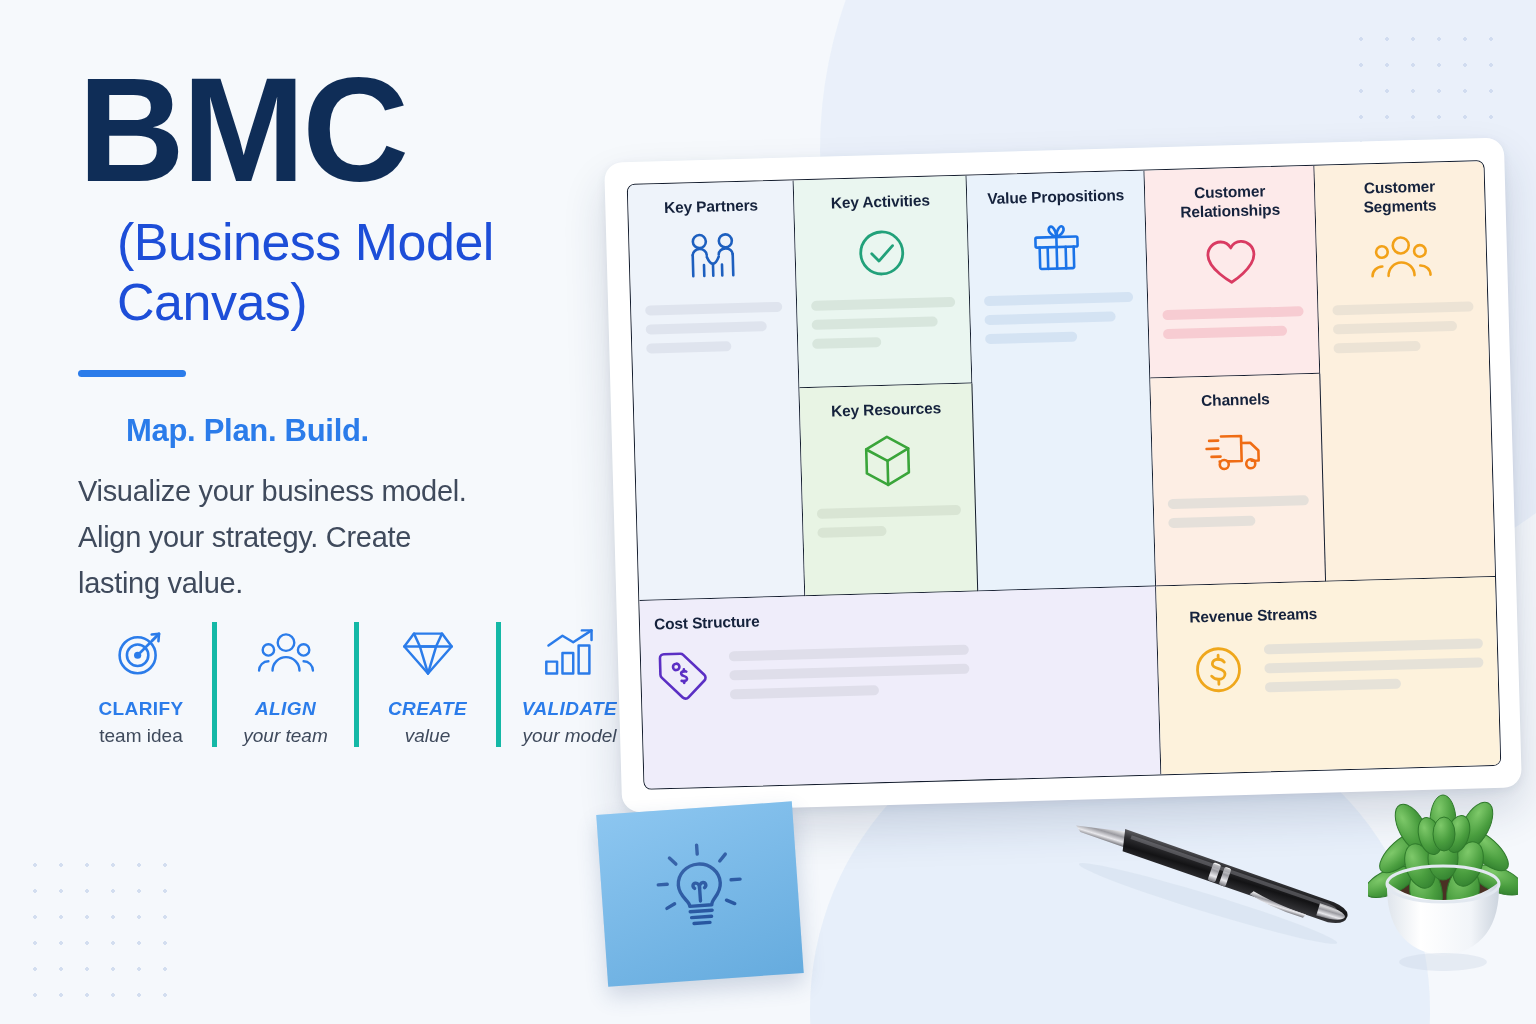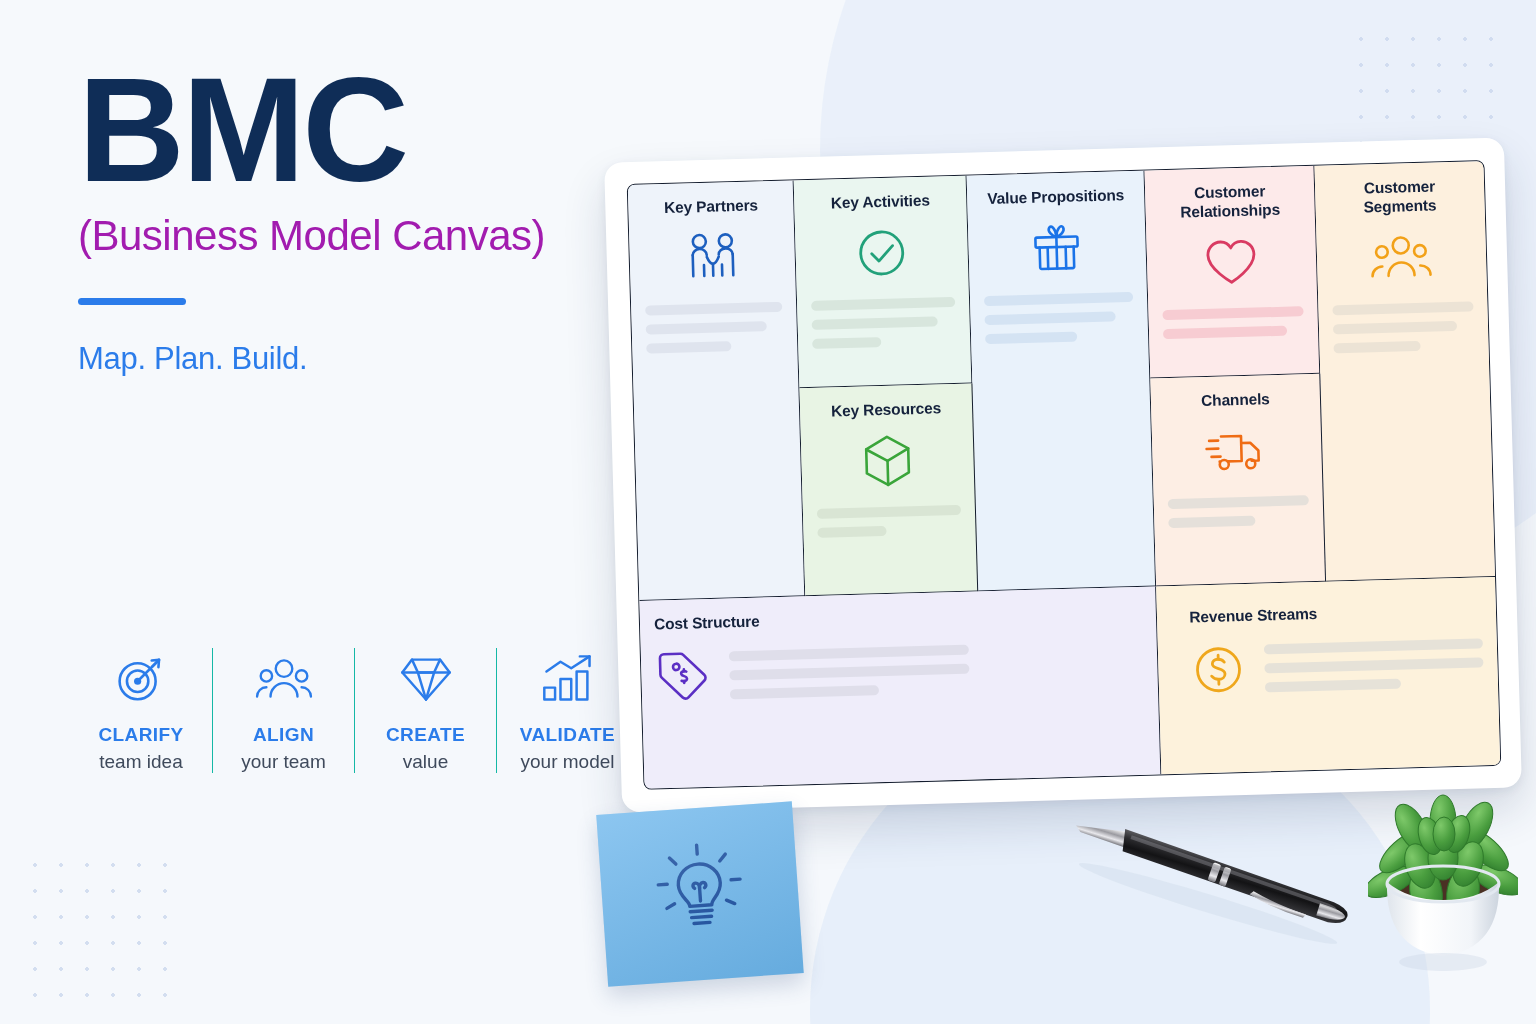--- a/index.html
+++ b/index.html
@@ -61,64 +61,66 @@
   .brand-title {
     font-size: 148px;
     line-height: 0.92;
     font-weight: 700;
     letter-spacing: -3px;
     color: #0f2d57;
   }
 
   .brand-subtitle {
     margin-top: 14px;
-    font-size: 42px;
+    font-size: 52px;
     font-weight: 400;
     letter-spacing: -0.5px;
-    color: #a21caf;
+    color: #1d4ed8;
+    margin-left: 39px;
   }
 
   .accent-rule {
     margin-top: 38px;
     width: 108px; height: 7px;
     border-radius: 4px;
     background: #2b7cea;
   }
 
   .tagline {
     margin-top: 36px;
     font-size: 31px;
-    font-weight: 400;
+    font-weight: 700;
     color: #2b7cea;
     letter-spacing: -0.3px;
+    margin-left: 48px;
   }
 
   .lede {
     margin-top: 20px;
     font-size: 29px;
     line-height: 1.58;
     color: #3f4a5c;
     letter-spacing: -0.3px;
     max-width: 420px;
   }
 
   
   .features {
     position: absolute;
-    left: 70px; top: 648px;
+    left: 70px; top: 622px;
     display: flex;
     align-items: flex-start;
   }
   .feature {
     width: 142px;
     padding: 0 6px;
     text-align: center;
     position: relative;
   }
-  .feature + .feature { border-left: 1px solid #14b8a6; }
+  .feature + .feature { border-left: 5px solid #14b8a6; font-style: italic; }
   .feature-icon {
     height: 62px;
     display: flex; align-items: center; justify-content: center;
     color: #2b7cea;
   }
   .feature-title {
     margin-top: 14px;
     font-size: 19px;
     font-weight: 700;
     letter-spacing: 0.4px;
@@ -258,20 +260,21 @@
   <div class="bg-circle-bottom"></div>
   <div class="dot-grid tr"></div>
   <div class="dot-grid bl"></div>
 </div>
 
 <div class="left-col">
   <div class="brand-title">BMC</div>
   <div class="brand-subtitle">(Business Model Canvas)</div>
   <div class="accent-rule"></div>
   <div class="tagline">Map. Plan. Build.</div>
+  <div class="lede">Visualize your business model. Align your strategy. Create lasting value.</div>
 </div>
 
 <div class="features">
 
   <div class="feature">
     <div class="feature-icon">
       <svg width="54" height="54" viewBox="0 0 48 48" fill="none" stroke="currentColor" stroke-width="2.3" stroke-linecap="round" stroke-linejoin="round">
         <circle cx="21" cy="26" r="16"></circle>
           <circle cx="21" cy="26" r="9.5"></circle>
           <circle cx="21" cy="26" r="3.2" fill="currentColor" stroke="none"></circle>

